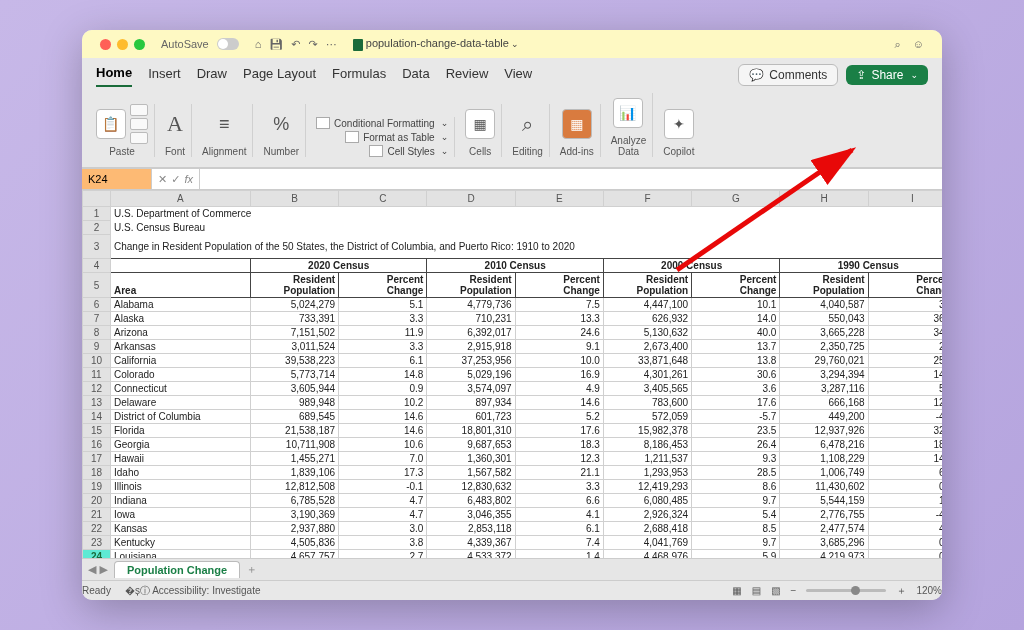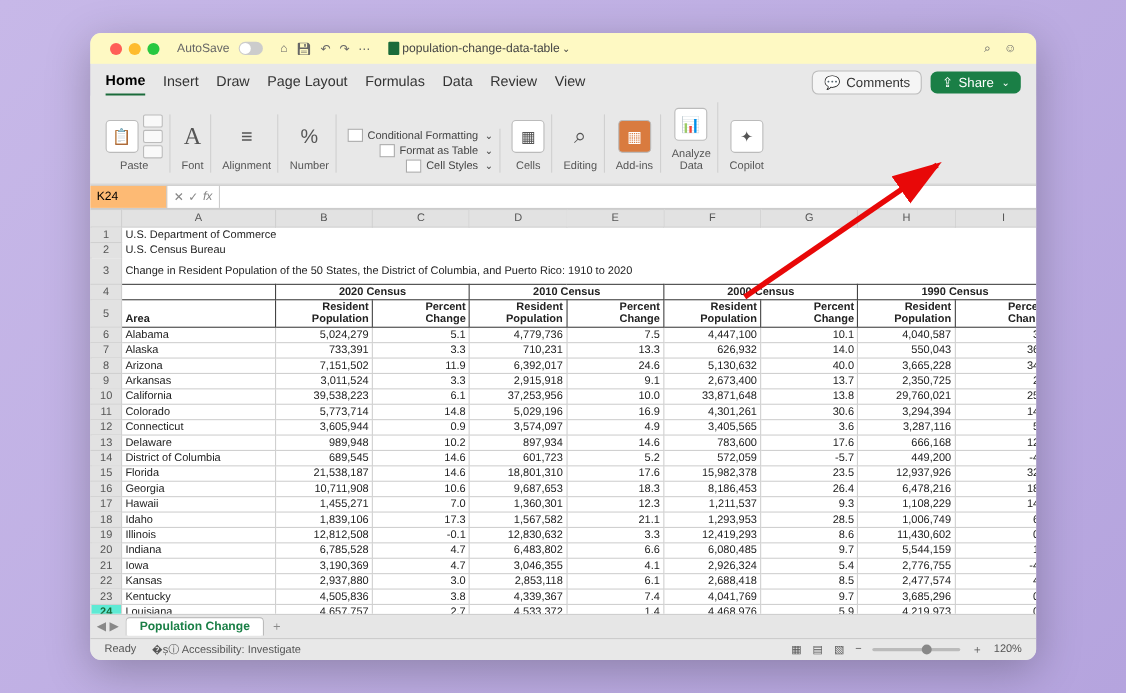--- a/index.html
+++ b/index.html
@@ -43,21 +43,21 @@
   .row-hdr{background:#e2e2e2;text-align:center;color:#555;width:26px;}
   .row-hdr.sel{background:#5eead4;color:#1a6b3a;font-weight:600;}
   .c-a{width:130px;} .c-b,.c-c,.c-d,.c-e,.c-f,.c-g,.c-h,.c-i{width:82px;}
   .num{text-align:right;}
   .bold-b{border:1.5px solid #444 !important;font-weight:bold;}
   .grp-hdr{text-align:center;}
   .sub-hdr{text-align:right;}
   .sheet-tabs{height:22px;background:#e6e6e6;border-top:1px solid #ccc;display:flex;align-items:center;font-size:11px;padding-left:6px;gap:6px;}
   .sheet-tab{padding:2px 12px;border:1px solid #bbb;border-bottom:none;background:#fff;border-radius:4px 4px 0 0;color:#1a7f46;font-weight:700;}
   .sheet-nav{color:#888;display:flex;gap:3px;}
-  .status{height:20px;background:#e8e8e8;border-top:1px solid #ccc;display:flex;align-items:center;font-size:10px;color:#555;padding:0 13px;gap:14px;}
+  .status{height:20px;background:#e8e8e8;border-top:1px solid #ccc;display:flex;align-items:center;font-size:10px;color:#555;padding:0 0;gap:14px;}
   .status .right{margin-left:auto;display:flex;align-items:center;gap:10px;}
   .slider{width:80px;height:3px;background:#bbb;border-radius:2px;position:relative;}
   .slider::after{content:"";position:absolute;width:9px;height:9px;background:#888;border-radius:50%;top:-3px;left:45px;}
   .arrow{position:absolute;pointer-events:none;}
   .chev{margin-left:2px;font-size:9px;}
 </style>
 </head>
 <body>
 
 <div class="window">

